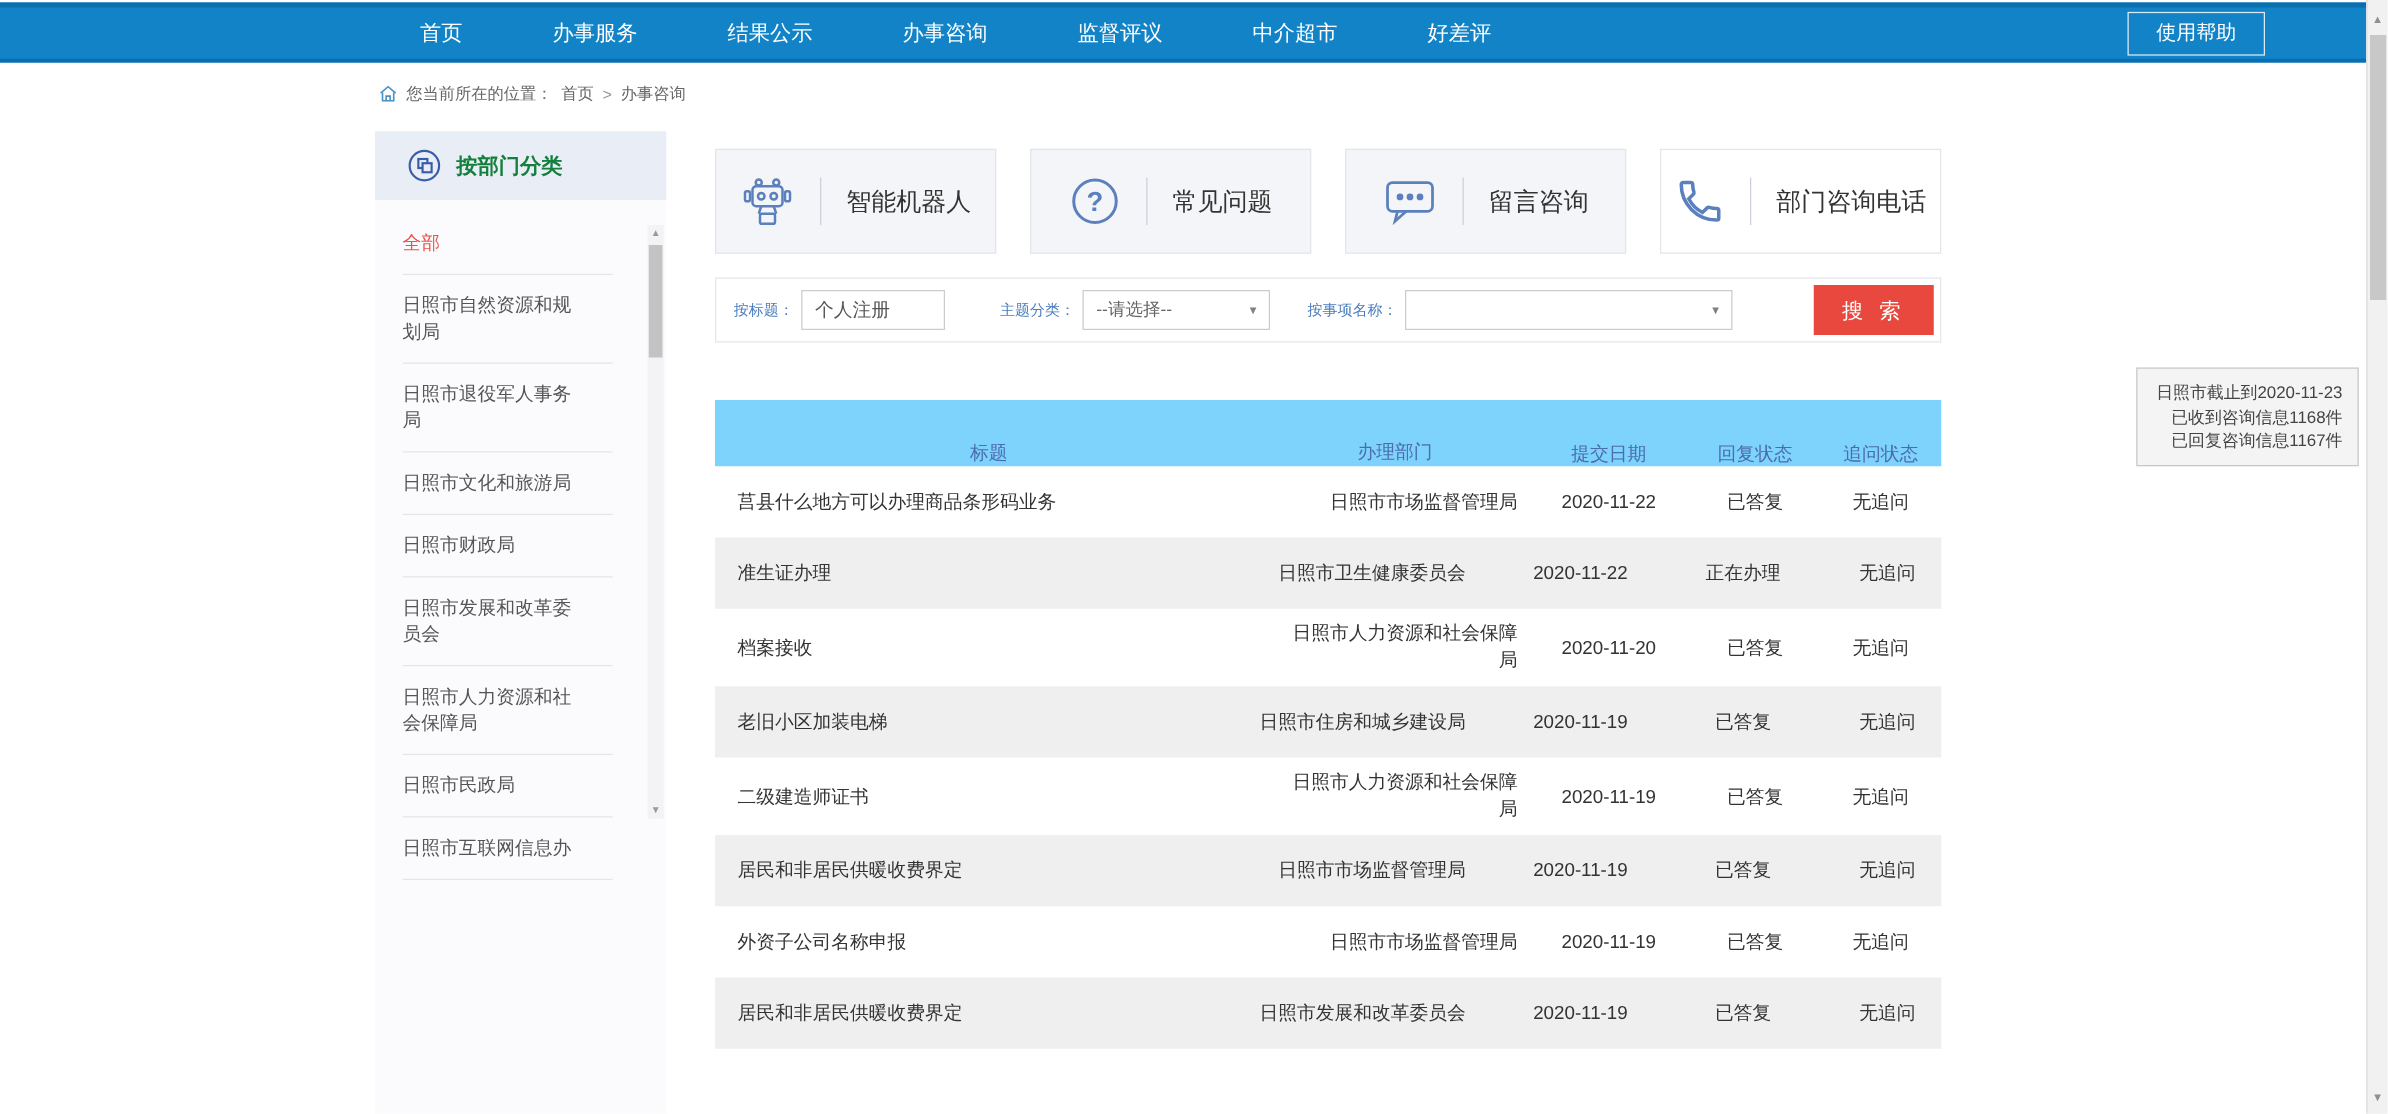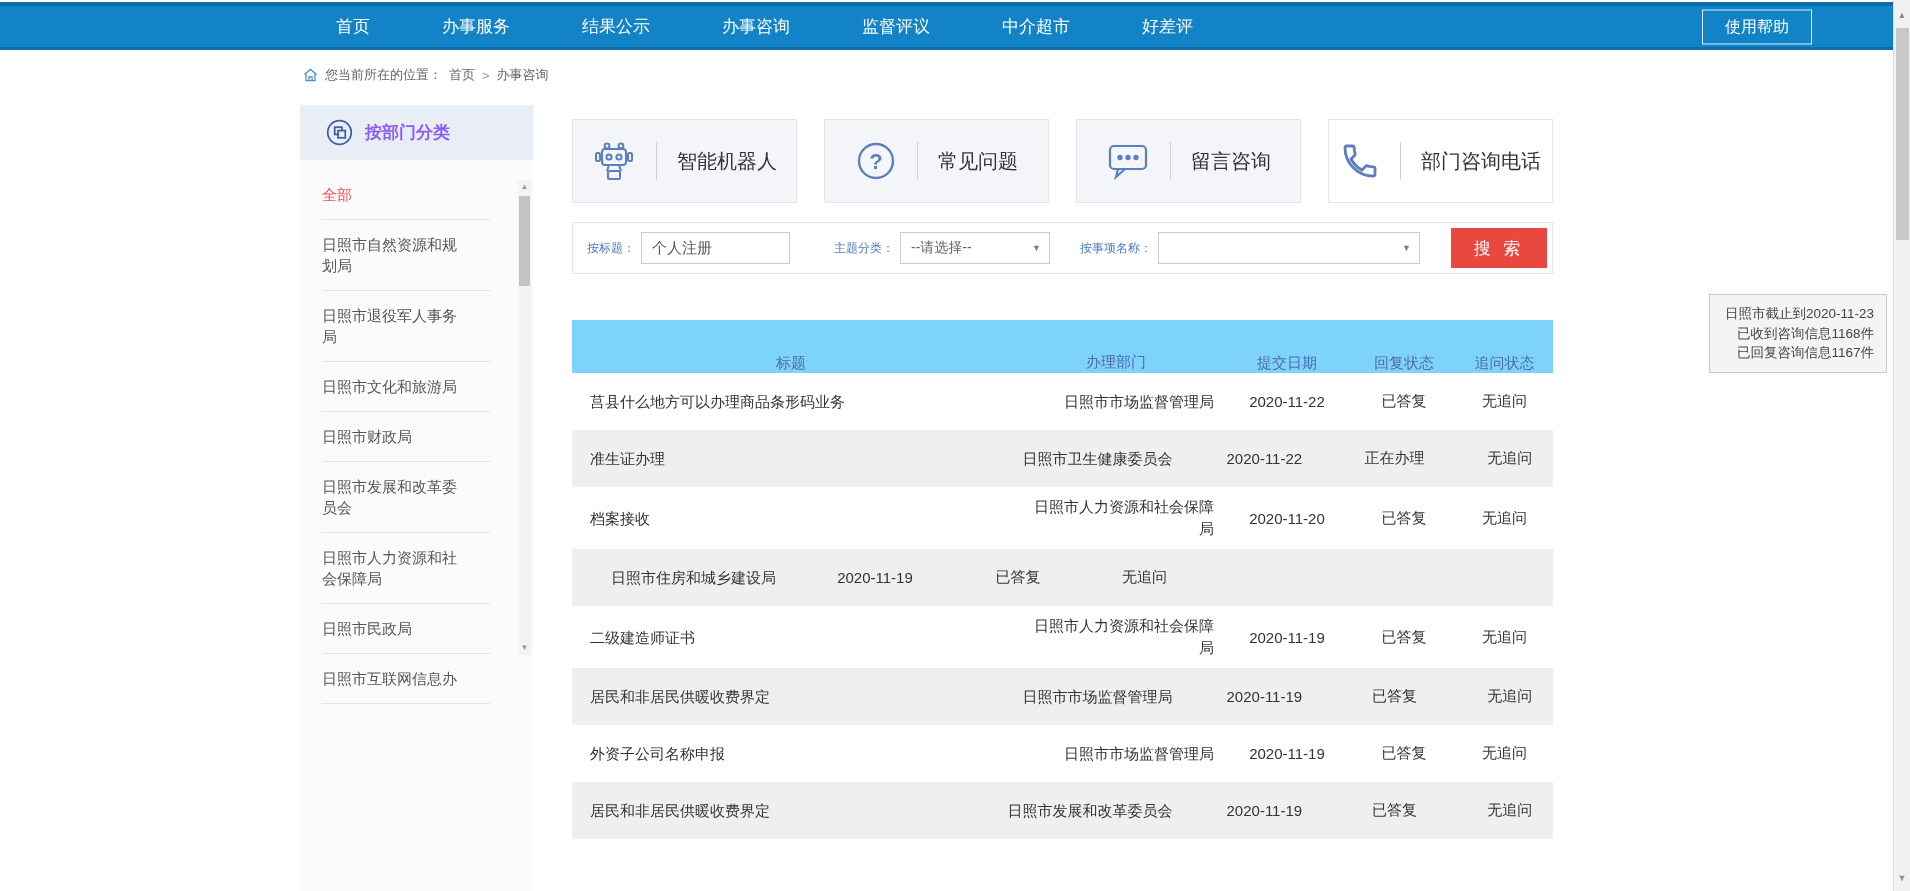--- a/index.html
+++ b/index.html
@@ -19,21 +19,21 @@
   
   .breadcrumb { position:absolute; left:303px; top:66px; display:flex; align-items:center;
     gap:7px; font-size:13px; color:#666; }
   .breadcrumb .sep { color:#999; }
 
   
   .sidebar { position:absolute; left:300px; top:105px; width:233px; height:786px;
     background:#fbfbfd; }
   .sb-header { height:55px; background:#e9edf6; display:flex; align-items:center;
     padding-left:26px; gap:12px; }
-  .sb-title { font-size:17px; font-weight:bold; color:#8b5cf6; }
+  .sb-title { font-size:17px; font-weight:bold; color:#15803d; }
   .sb-list { padding-top:10px; }
   .sb-item { margin:0 43px 0 22px; padding:14px 0; border-bottom:1px solid #e5e5e5;
     font-size:15px; color:#555; line-height:21px; cursor:pointer; }
   .sb-item span { display:inline-block; max-width:148px; }
   .sb-item.active { color:#e8544b; }
   .sb-scroll { position:absolute; right:2px; top:75px; width:13px; height:475px;
     background:#f3f3f5; }
   .sb-scroll .arr { position:absolute; left:0; width:100%; text-align:center;
     font-size:8px; color:#9a9a9a; line-height:10px; }
   .sb-scroll .arr.up { top:2px; } .sb-scroll .arr.down { bottom:2px; }
@@ -45,21 +45,21 @@
   .features { display:flex; gap:27px; height:84px; }
   .feature-card { flex:1; border:1px solid #e3e5e9; background:#f4f5f8;
     display:flex; align-items:center; justify-content:center; gap:20px; cursor:pointer; }
   .feature-card.white { background:#fff; }
   .feature-card .divider { width:1px; height:38px; background:#ccd0d8; }
   .feature-label { font-size:20px; color:#333; white-space:nowrap; }
 
   .searchbar { margin-top:19px; height:52px; border:1px solid #e4e6ea; background:#fff;
     display:flex; align-items:center; padding-left:14px; }
   .s-label { font-size:12px; color:#4a7dbd; white-space:nowrap; }
-  .s-input { width:149px; height:32px; border:1px solid #ccc; font-size:15px; color:#555;
+  .s-input { width:115px; height:32px; border:1px solid #ccc; font-size:15px; color:#555;
     padding:0 10px; margin-left:6px; outline:none; font-family:inherit; }
   .s-select { height:32px; border:1px solid #ccc; background:#fff; margin-left:6px;
     display:flex; align-items:center; justify-content:space-between;
     padding:0 8px 0 10px; font-size:14px; color:#666; cursor:pointer; }
   .s-select .caret { font-size:9px; color:#808080; }
   .sel-cat { width:150px; } .sel-item { width:262px; }
   .ml34 { margin-left:44px; } .ml30 { margin-left:30px; }
   .search-btn { margin-left:auto; margin-right:5px; width:96px; height:40px;
     background:#e8483d; border:none; color:#fff; font-size:17px; letter-spacing:4px;
     cursor:pointer; font-family:inherit; }
@@ -247,20 +247,21 @@
       <div class="c-follow">无追问</div>
     </div>
     <div class="t-row">
       <div class="c-title">档案接收</div>
       <div class="c-dept">日照市人力资源和社会保障局</div>
       <div class="c-date">2020-11-20</div>
       <div class="c-reply">已答复</div>
       <div class="c-follow">无追问</div>
     </div>
     <div class="t-row alt">
+      <div class="c-title">老旧小区加装电梯</div>
       <div class="c-dept">日照市住房和城乡建设局</div>
       <div class="c-date">2020-11-19</div>
       <div class="c-reply">已答复</div>
       <div class="c-follow">无追问</div>
     </div>
     <div class="t-row">
       <div class="c-title">二级建造师证书</div>
       <div class="c-dept">日照市人力资源和社会保障局</div>
       <div class="c-date">2020-11-19</div>
       <div class="c-reply">已答复</div>

